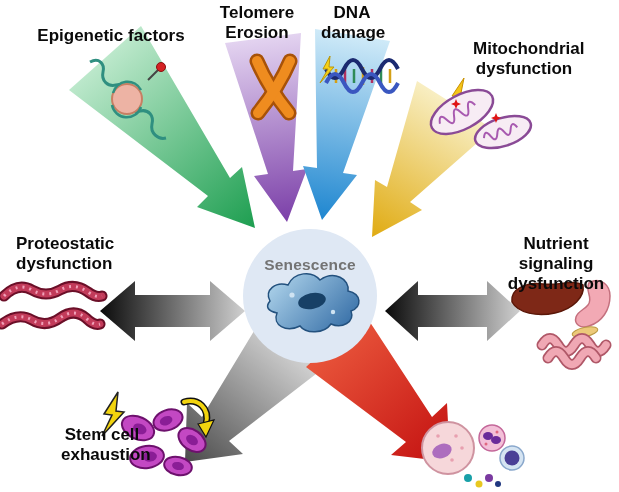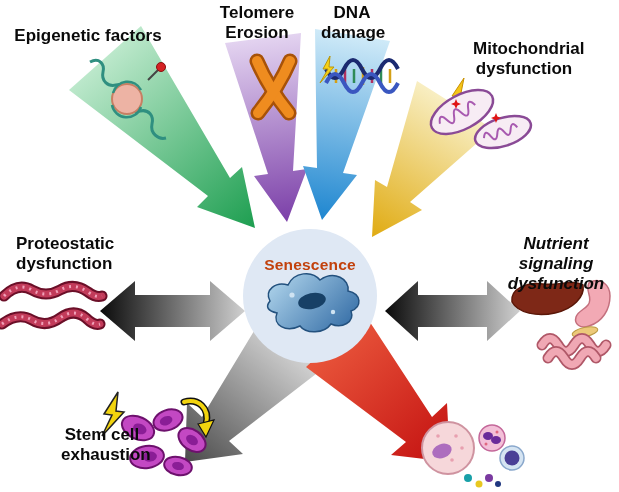--- a/index.html
+++ b/index.html
@@ -8,21 +8,21 @@
     font-family:"Liberation Sans",sans-serif;overflow:hidden;
   }
   .stage svg{position:absolute;left:0;top:0;}
   .label{
     position:absolute;transform:translateX(-50%);text-align:center;
     font-weight:bold;font-size:17px;line-height:1.18;color:#0a0a0a;
   }
   .nowrap{white-space:nowrap;}
   .center-label{
     position:absolute;transform:translateX(-50%);text-align:center;
-    font-weight:bold;font-size:15.5px;color:#c2410c;letter-spacing:.2px;
+    font-weight:bold;font-size:15.5px;color:#737373;letter-spacing:.2px;
   }
 </style>
 </head>
 <body>
 
 <div class="stage">
 
   <svg width="619" height="492" viewBox="0 0 619 492">
     <defs>
       <linearGradient id="gEpi" gradientUnits="userSpaceOnUse" x1="105" y1="58" x2="255" y2="228">
@@ -186,22 +186,22 @@
       <circle cx="497" cy="432" r="1.5" fill="#e06880"></circle>
       <circle cx="512" cy="458" r="12" fill="#d5e4f2" stroke="#8aa8cc" stroke-width="1.5"></circle>
       <circle cx="512" cy="458" r="7.5" fill="#4a3f96"></circle>
       <circle cx="468" cy="478" r="4" fill="#18a0a8"></circle>
       <circle cx="479" cy="484" r="3.5" fill="#e8c820"></circle>
       <circle cx="489" cy="478" r="4" fill="#7a3aa0"></circle>
       <circle cx="498" cy="484" r="3" fill="#203880"></circle>
     </g>
   </svg>
 
-  <div class="label nowrap" style="left:88px;top:26px;">Epigenetic factors</div>
+  <div class="label nowrap" style="left:111px;top:26px;">Epigenetic factors</div>
   <div class="label" style="left:257px;top:3px;width:80px;">Telomere Erosion</div>
   <div class="label" style="left:524px;top:39px;width:102px;">Mitochondrial dysfunction</div>
   <div class="label" style="left:352px;top:3px;width:62px;">DNA damage</div>
   <div class="label" style="left:62px;top:234px;width:92px;">Proteostatic dysfunction</div>
-  <div class="label" style="left:556px;top:234px;width:122px;font-style:italic;">Nutrient signaling dysfunction</div>
+  <div class="label" style="left:556px;top:234px;width:122px;">Nutrient signaling dysfunction</div>
   <div class="label" style="left:63px;top:425px;width:82px;margin-left:39px;">Stem cell exhaustion</div>
   <div class="center-label" style="left:310px;top:256px;">Senescence</div>
 
 </div>
 
 </body></html>

